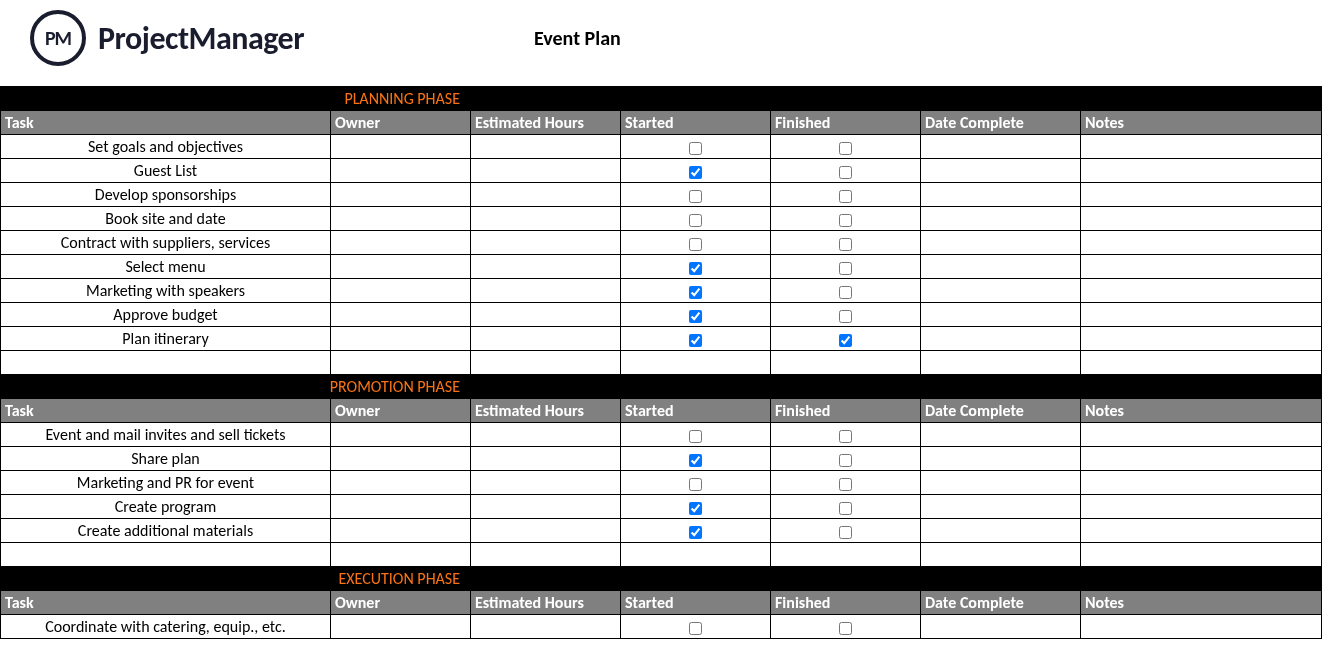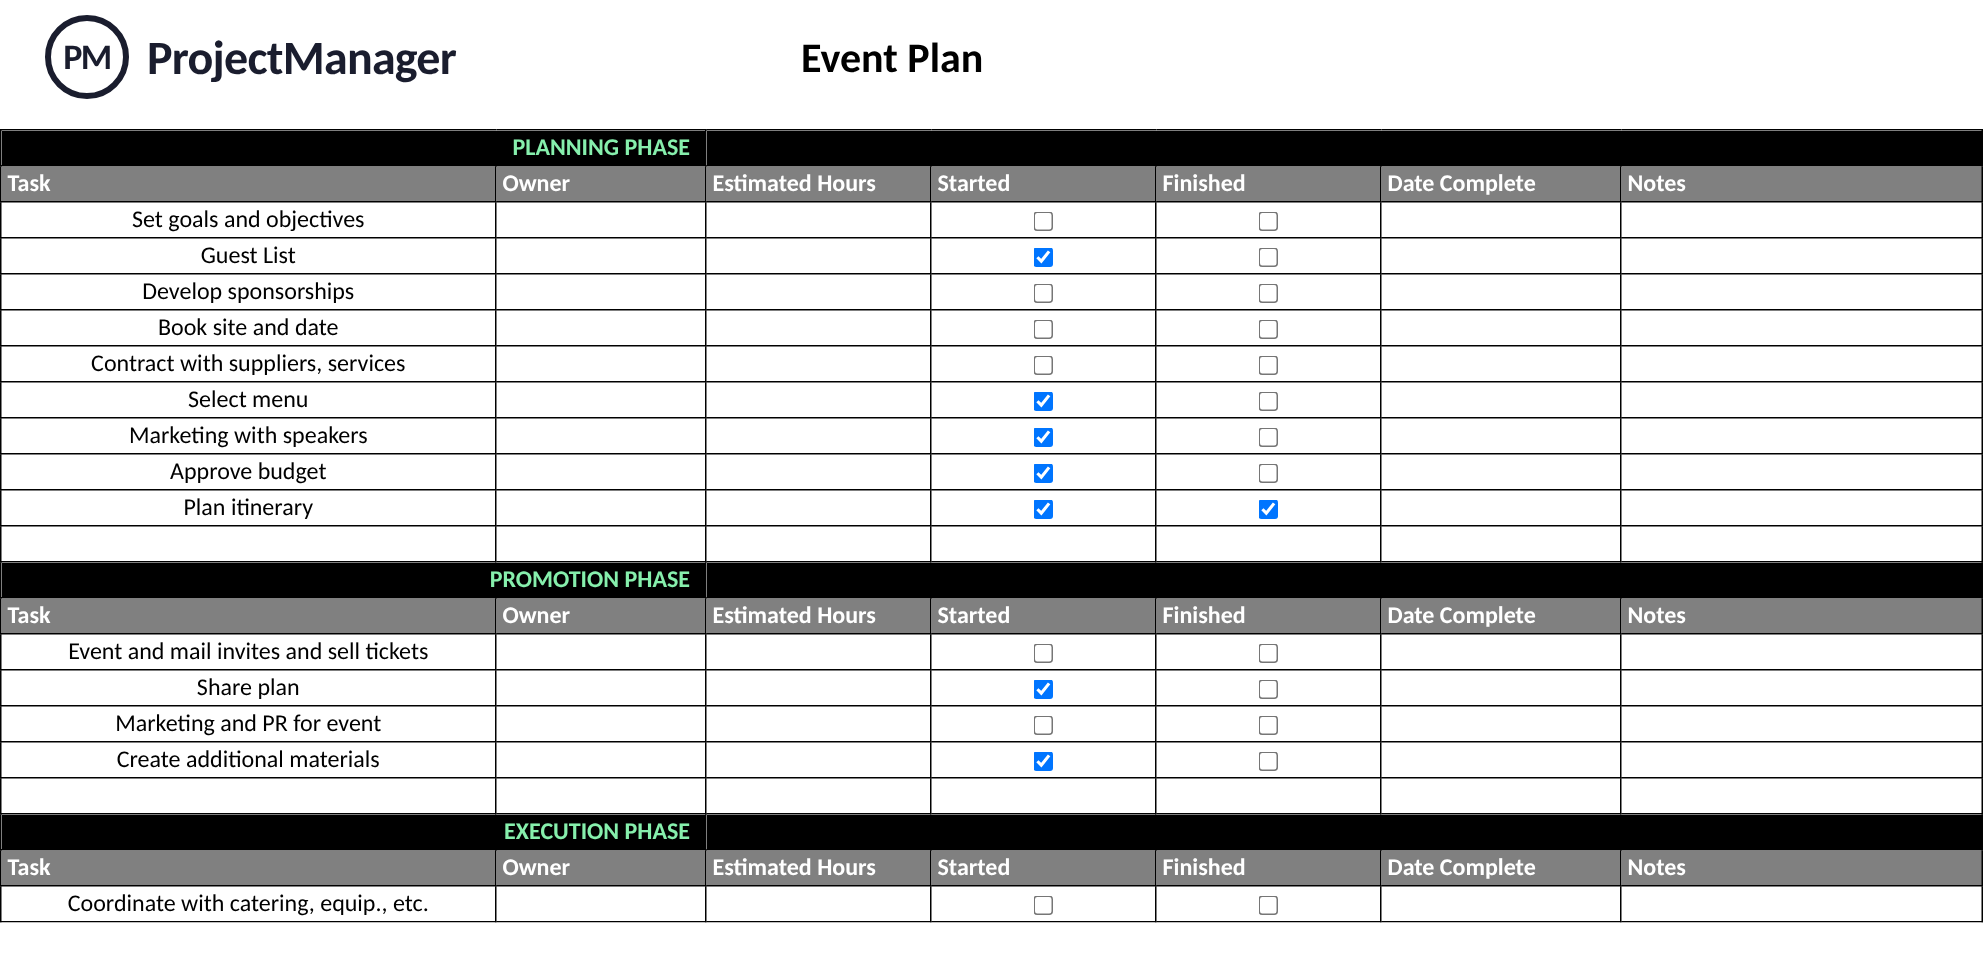--- a/index.html
+++ b/index.html
@@ -21,33 +21,33 @@
   }
   .logo-circle {
     width: 56px;
     height: 56px;
     border: 4px solid #1a1d2e;
     border-radius: 50%;
     display: flex;
     align-items: center;
     justify-content: center;
     font-weight: 900;
-    font-size: 24px;
+    font-size: 20px;
     color: #1a1d2e;
     letter-spacing: -1px;
   }
   .logo-text {
     font-size: 32px;
     font-weight: 700;
     color: #1a1d2e;
     letter-spacing: -0.5px;
     text-align: center;
   }
   .doc-title {
-    font-size: 28px;
+    font-size: 20px;
     font-weight: 700;
     margin-left: 230px;
   }
   table {
     width: 100%;
     border-collapse: collapse;
     table-layout: fixed;
   }
   col.c-task { width: 330px; }
   col.c-owner { width: 140px; }
@@ -61,22 +61,22 @@
     height: 24px;
     padding: 1px 4px;
     font-size: 16px;
     font-weight: 400;
     vertical-align: middle;
     overflow: hidden;
     white-space: nowrap;
   }
   .phase-row td {
     background: #000;
-    color: #86efac;
-    font-weight: 700;
+    color: #f97316;
+    font-weight: 400;
     border-color: #000;
   }
   .phase-row .phase-cell {
     text-align: right;
     padding-right: 10px;
   }
   .colhdr-row td {
     background: #808080;
     color: #fff;
     font-weight: 700;
@@ -253,20 +253,29 @@
       <tr class="data-row">
         <td class="task-cell">Marketing and PR for event</td>
         <td></td>
         <td></td>
         <td class="cb-cell"><input type="checkbox" style=""></td>
         <td class="cb-cell"><input type="checkbox" style=""></td>
         <td></td>
         <td></td>
       </tr>
       <tr class="data-row">
+        <td class="task-cell">Create program</td>
+        <td></td>
+        <td></td>
+        <td class="cb-cell"><input type="checkbox" checked="" style=""></td>
+        <td class="cb-cell"><input type="checkbox" style=""></td>
+        <td></td>
+        <td></td>
+      </tr>
+      <tr class="data-row">
         <td class="task-cell">Create additional materials</td>
         <td></td>
         <td></td>
         <td class="cb-cell"><input type="checkbox" checked="" style=""></td>
         <td class="cb-cell"><input type="checkbox" style=""></td>
         <td></td>
         <td></td>
       </tr>
       <tr class="data-row">
         <td class="task-cell"></td>

